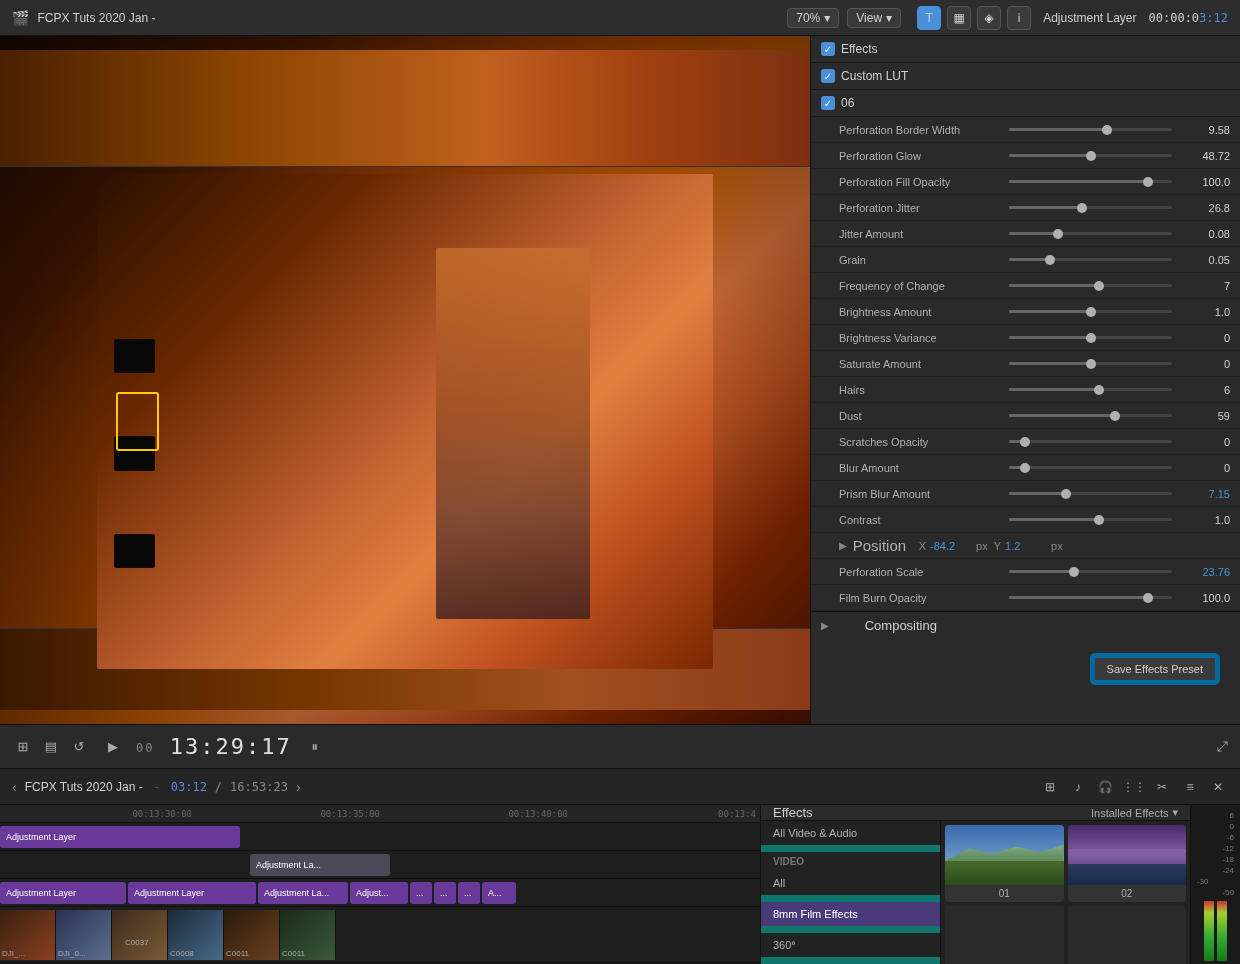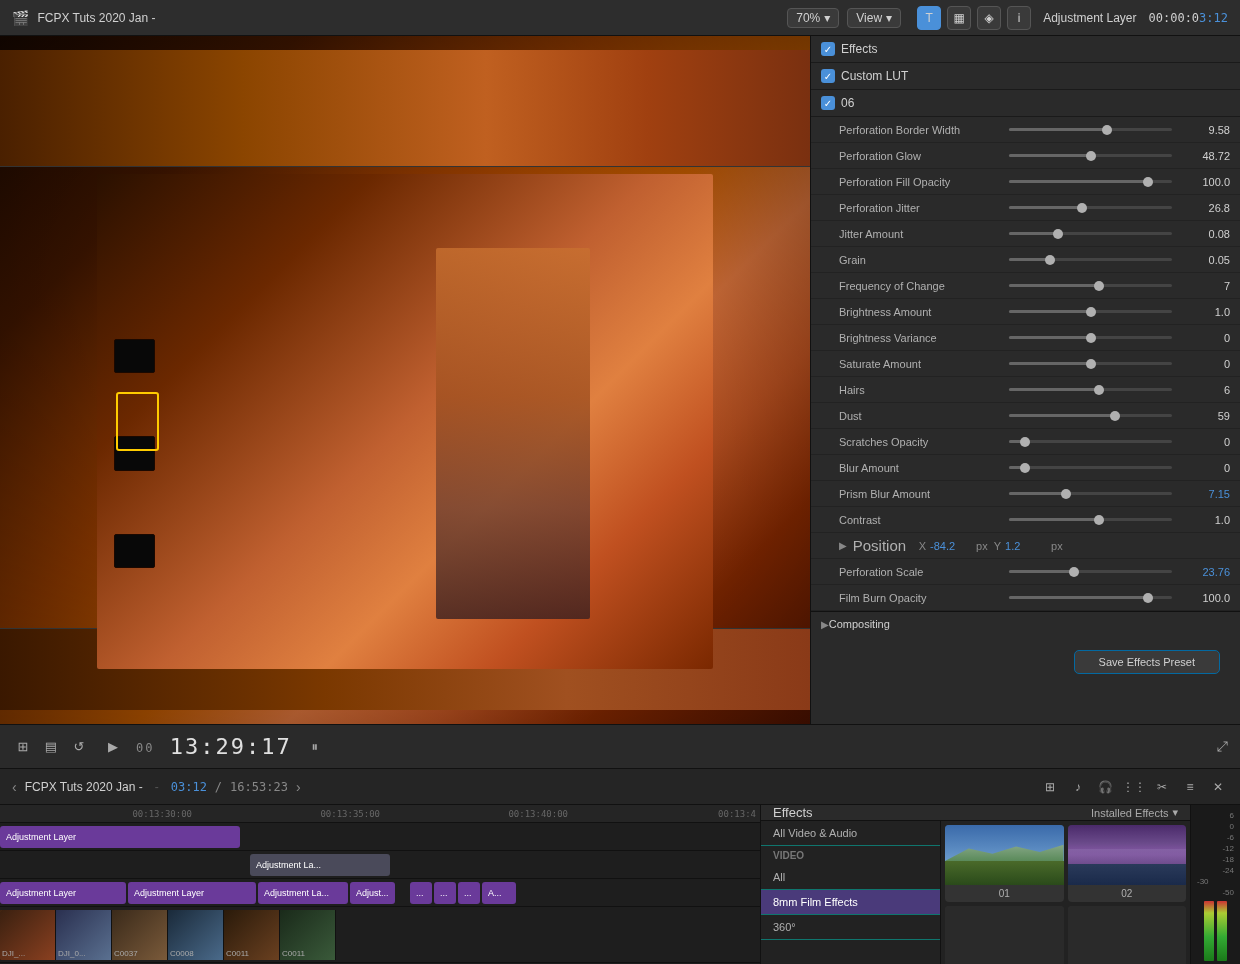--- a/index.html
+++ b/index.html
@@ -313,32 +313,33 @@
     .pos-val { color: #4a90d9; min-width: 42px; }
     .pos-unit { color: #888; }
 
     .compositing-row {
       display: flex;
       align-items: center;
       padding: 6px 10px;
       border-top: 1px solid #111;
     }
     .compositing-label {
-      font-size: 11px;
+      font-size: 13px;
       color: #d0d0d0;
       font-weight: 500;
+      margin-left: 36px;
     }
 
     .save-preset-btn {
       margin: 8px 10px;
       background: #3a3a3a;
-      border: 1px solid #0369a1;
+      border: 5px solid #0369a1;
       border-radius: 5px;
       color: #d0d0d0;
-      padding: 5px 24px;
+      padding: 5px 12px;
       font-size: 11px;
       cursor: pointer;
       align-self: flex-end;
     }
 
     
     .bottom-section {
       height: 240px;
       background: #1a1a1a;
       border-top: 1px solid #111;
@@ -551,21 +552,21 @@
     .effects-cats {
       width: 180px;
       border-right: 1px solid #111;
       overflow-y: auto;
     }
     .cat-item {
       padding: 6px 12px;
       font-size: 11px;
       color: #b0b0b0;
       cursor: pointer;
-      border-bottom: 1px solid #0f766e;
+      border-bottom: 7px solid #0f766e;
     }
     .cat-item.active { background: #4a3a7a; color: #fff; }
     .cat-header {
       padding: 4px 12px;
       font-size: 10px;
       color: #777;
       font-weight: 600;
       text-transform: uppercase;
     }
     .effects-grid {
@@ -928,21 +929,21 @@
       <div class="track-row">
         <div class="track-clip clip-purple" style="left:0; width:126px;">
             <span>Adjustment Layer</span>
           </div>
         <div class="track-clip clip-purple" style="left:128px; width:128px;">
             <span>Adjustment Layer</span>
           </div>
         <div class="track-clip clip-purple" style="left:258px; width:90px;">
             <span>Adjustment La...</span>
           </div>
-        <div class="track-clip clip-purple" style="left:350px; width:45px;">
+        <div class="track-clip clip-purple" style="left:350px; width:58px;">
             <span>Adjust...</span>
           </div>
         <div class="track-clip clip-purple" style="left:410px; width:22px;">
             <span>...</span>
           </div>
         <div class="track-clip clip-purple" style="left:434px; width:22px;">
             <span>...</span>
           </div>
         <div class="track-clip clip-purple" style="left:458px; width:22px;">
             <span>...</span>
@@ -958,21 +959,21 @@
               <div style="position:absolute;inset:0;background:linear-gradient(135deg,#3a2010,#8a4020);z-index:1;display:flex;align-items:flex-end;padding:2px">
                 <span style="font-size:8px;color:#aaa;z-index:2">DJI_...</span>
               </div>
             </div>
           <div class="thumb-item">
               <div style="position:absolute;inset:0;background:linear-gradient(135deg,#2a3050,#5a7090);z-index:1;display:flex;align-items:flex-end;padding:2px">
                 <span style="font-size:8px;color:#aaa;z-index:2">DJI_0...</span>
               </div>
             </div>
           <div class="thumb-item">
-              <div style="position:absolute;inset:0;background:linear-gradient(135deg,#3a2a1a,#7a5a3a);z-index:1;display:flex;align-items:flex-end;padding:2px">
+              <div style="position:absolute;inset:0;background:linear-gradient(135deg,#3a2a1a,#7a5a3a);z-index:1;display:flex;align-items:flex-end;padding:13px">
                 <span style="font-size:8px;color:#aaa;z-index:2">C0037</span>
               </div>
             </div>
           <div class="thumb-item">
               <div style="position:absolute;inset:0;background:linear-gradient(135deg,#1a2a3a,#4a6a8a);z-index:1;display:flex;align-items:flex-end;padding:2px">
                 <span style="font-size:8px;color:#aaa;z-index:2">C0008</span>
               </div>
             </div>
           <div class="thumb-item">
               <div style="position:absolute;inset:0;background:linear-gradient(135deg,#2a1a0a,#6a4020);z-index:1;display:flex;align-items:flex-end;padding:2px">

